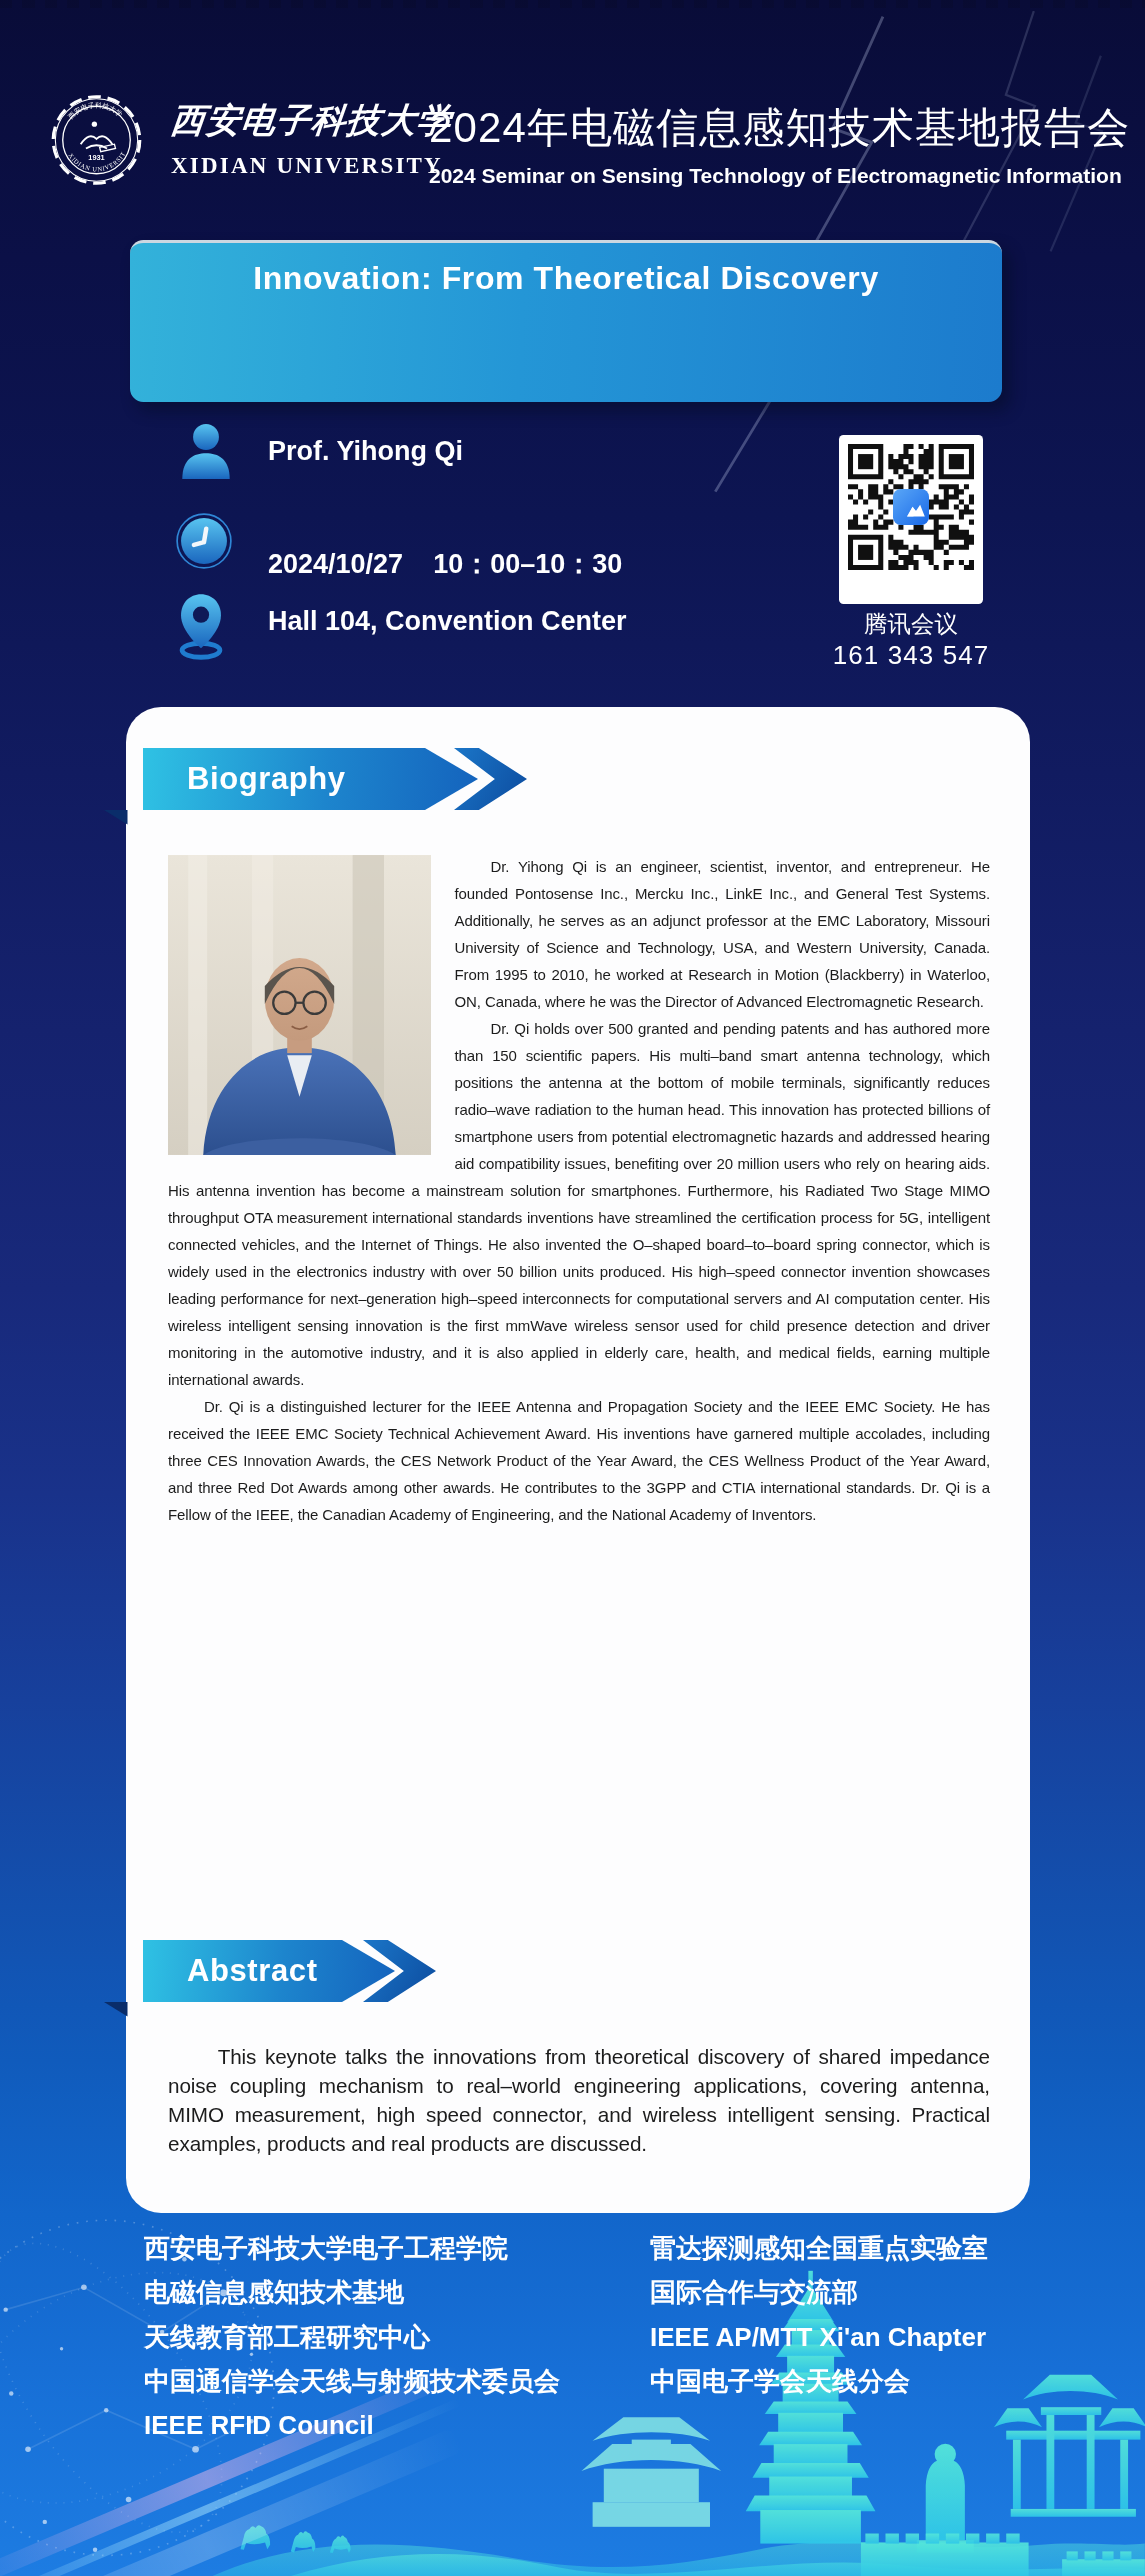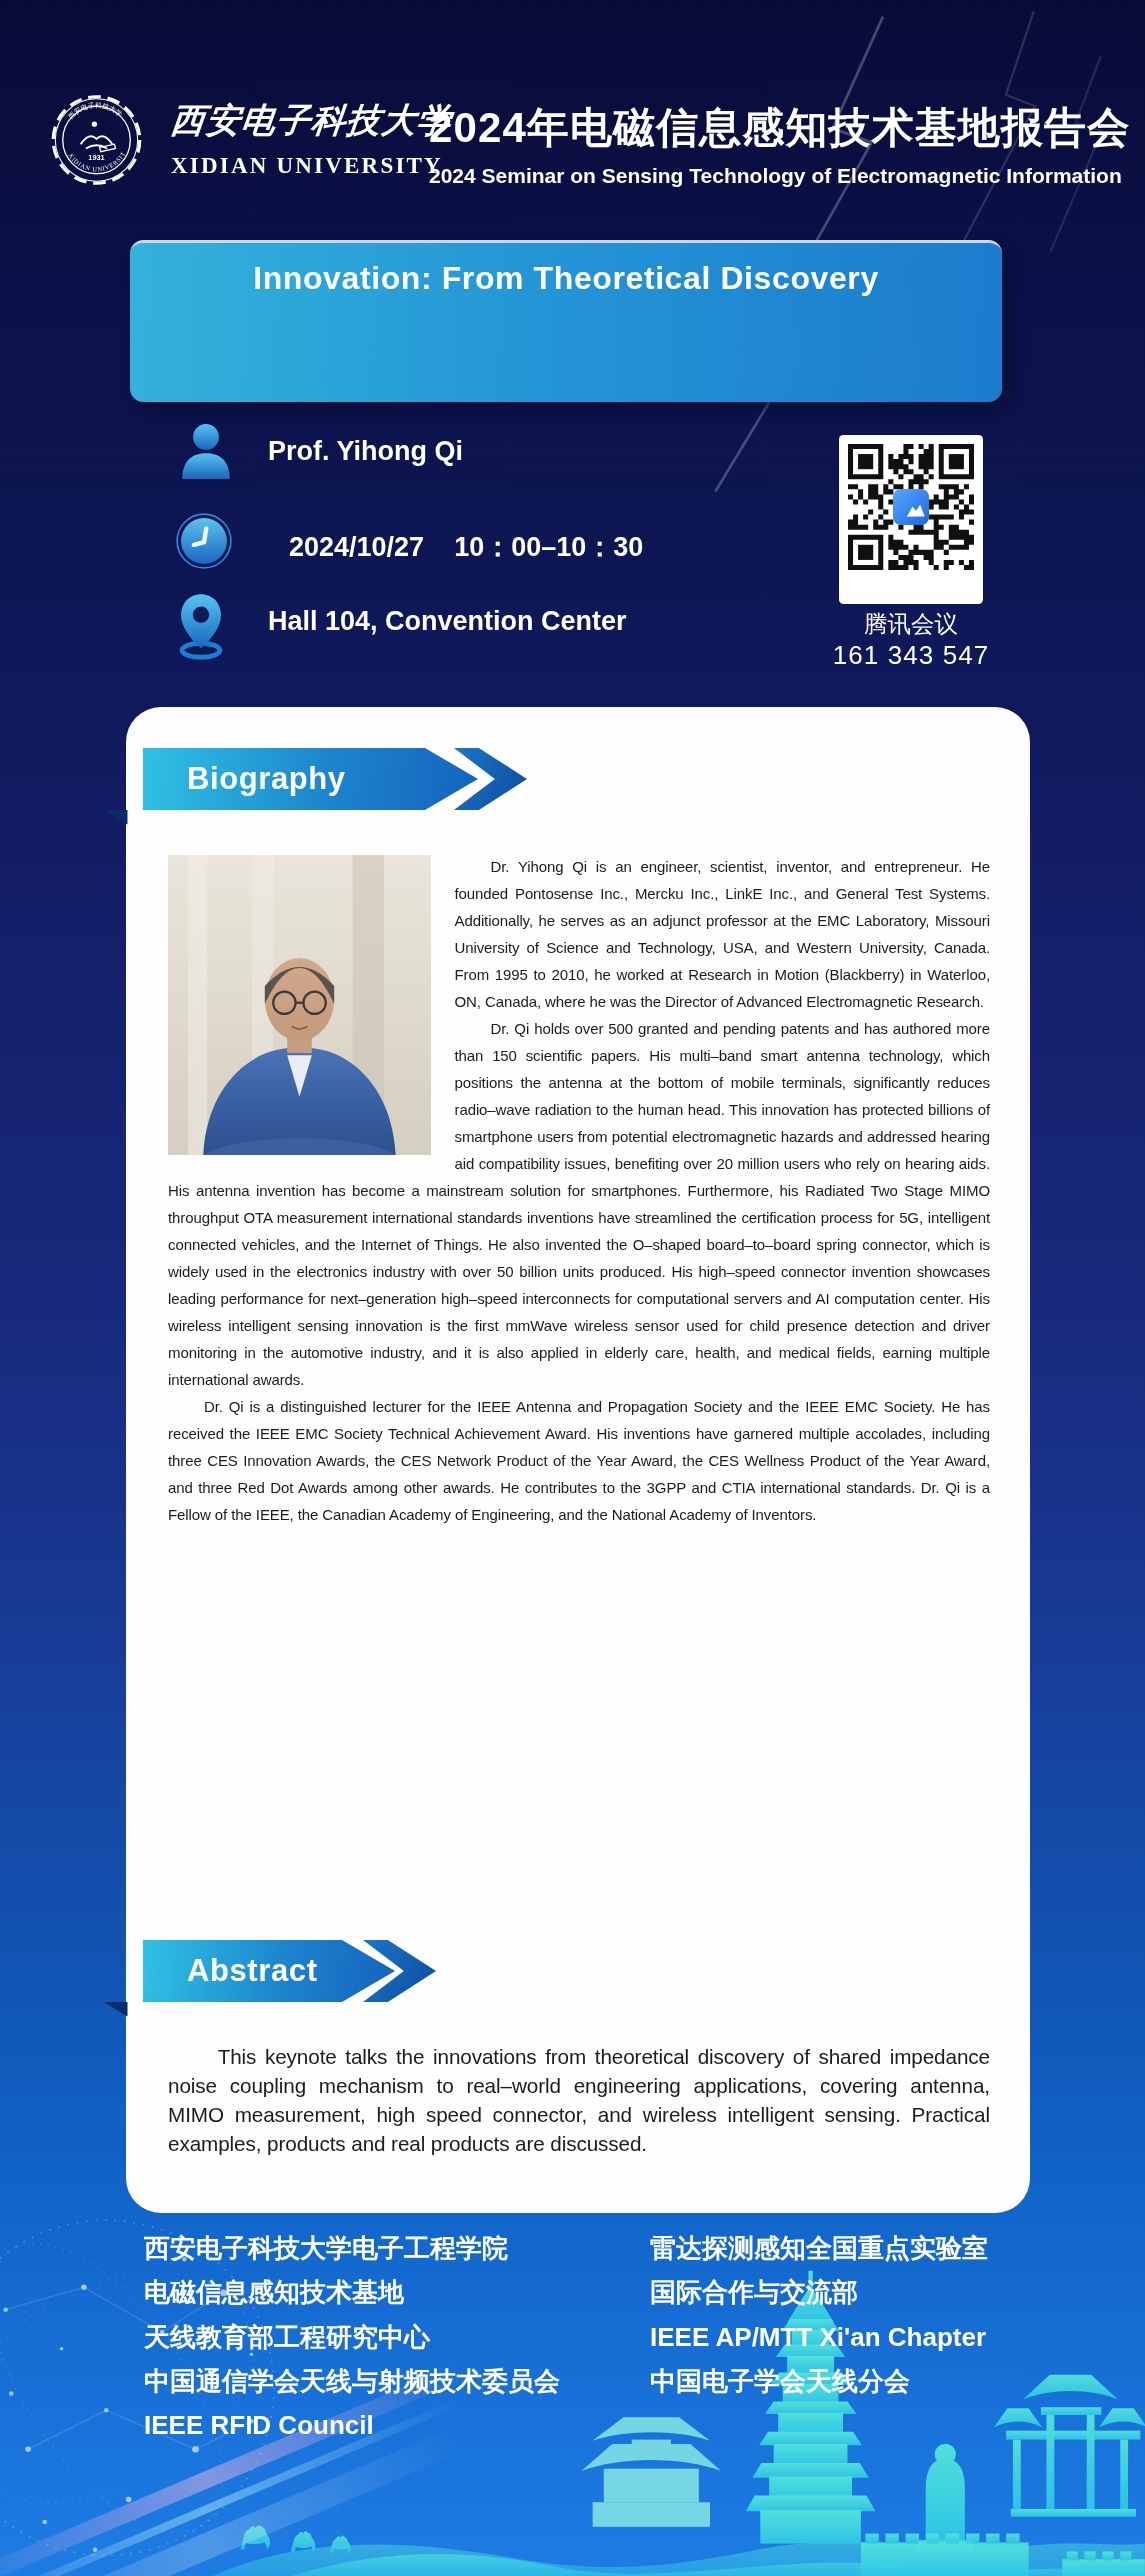--- a/index.html
+++ b/index.html
@@ -26,40 +26,40 @@
   .streak.s3{top:2533px;height:26px;background:linear-gradient(90deg,transparent,rgba(255,255,255,.22),transparent);}
 
   
   .seal{left:49px;top:91px;width:95px;height:98px;}
   .univ-block{left:171px;top:98px;width:246px;}
   .univ-zh{font-family:"DejaVu Serif",serif;font-style:italic;font-weight:bold;
     font-size:34px;letter-spacing:1.1px;white-space:nowrap;transform:skewX(-6deg);}
   .univ-en{font-family:"Liberation Serif",serif;font-weight:bold;font-size:23px;
     letter-spacing:2.2px;margin-top:9px;white-space:nowrap;}
   .event-block{left:429px;top:100px;width:680px;text-align:center;}
-  .event-zh{font-size:42px;font-weight:bold;letter-spacing:1.1px;white-space:nowrap;}
+  .event-zh{font-size:42px;font-weight:normal;letter-spacing:1.1px;white-space:nowrap;}
   .event-en{font-size:21px;font-weight:bold;margin-top:7.8px;white-space:nowrap;}
 
   
   .bubble{left:130px;top:240px;width:872px;height:162px;border-radius:13.4px;
     background:linear-gradient(93deg,#33b2da 0%,#2496d6 45%,#1c7bcd 100%);
     border-top:3.9px solid #ccd7e1;
     box-shadow:7.8px 9px 14.5px rgba(5,10,30,.45);
     text-align:center;padding-top:10px;z-index:3;}
   .bubble .line{font-size:32px;font-weight:bold;line-height:51px;letter-spacing:0.6px;}
   .bubble-tail{left:368px;top:363px;width:100px;height:32px;z-index:2;
     background:linear-gradient(180deg,#1d80cf,#1a74c6);
     clip-path:polygon(0 0,100% 0,44% 100%);
     filter:drop-shadow(4.5px 5.6px 5.6px rgba(5,10,30,.35));}
 
   
   .info-icon{z-index:2;}
   .info-label{font-size:27px;font-weight:bold;white-space:pre;z-index:2;}
   .lbl-speaker{left:268px;top:436px;}
-  .lbl-time{left:268px;top:529px;margin-left:21px;}
+  .lbl-time{left:268px;top:546px;}
   .lbl-loc{left:268px;top:606px;}
 
   
   .qr-frame{left:839px;top:435px;width:144px;height:169px;background:#fff;border-radius:4.5px;z-index:2;}
   .qr-frame svg{position:absolute;left:9px;top:9px;}
   .meet-logo{position:absolute;left:54px;top:54px;width:36px;height:36px;border-radius:7.8px;
     background:linear-gradient(135deg,#5aa7f7,#1868e8);display:flex;align-items:center;justify-content:center;}
   .qr-caption{left:816px;width:190px;text-align:center;z-index:2;}
   .cap-platform{top:608px;font-size:23.5px;}
   .cap-id{top:640px;font-size:26px;letter-spacing:1.1px;}

